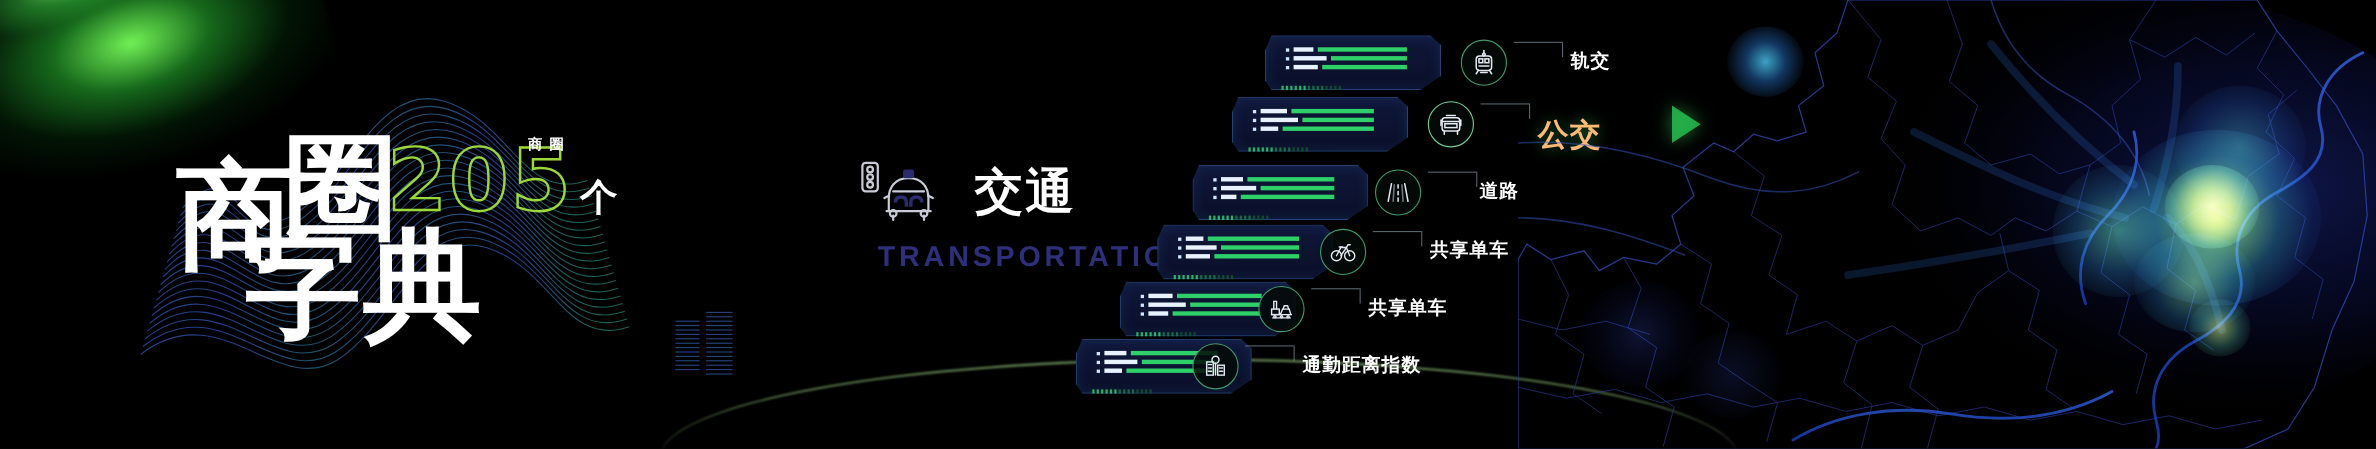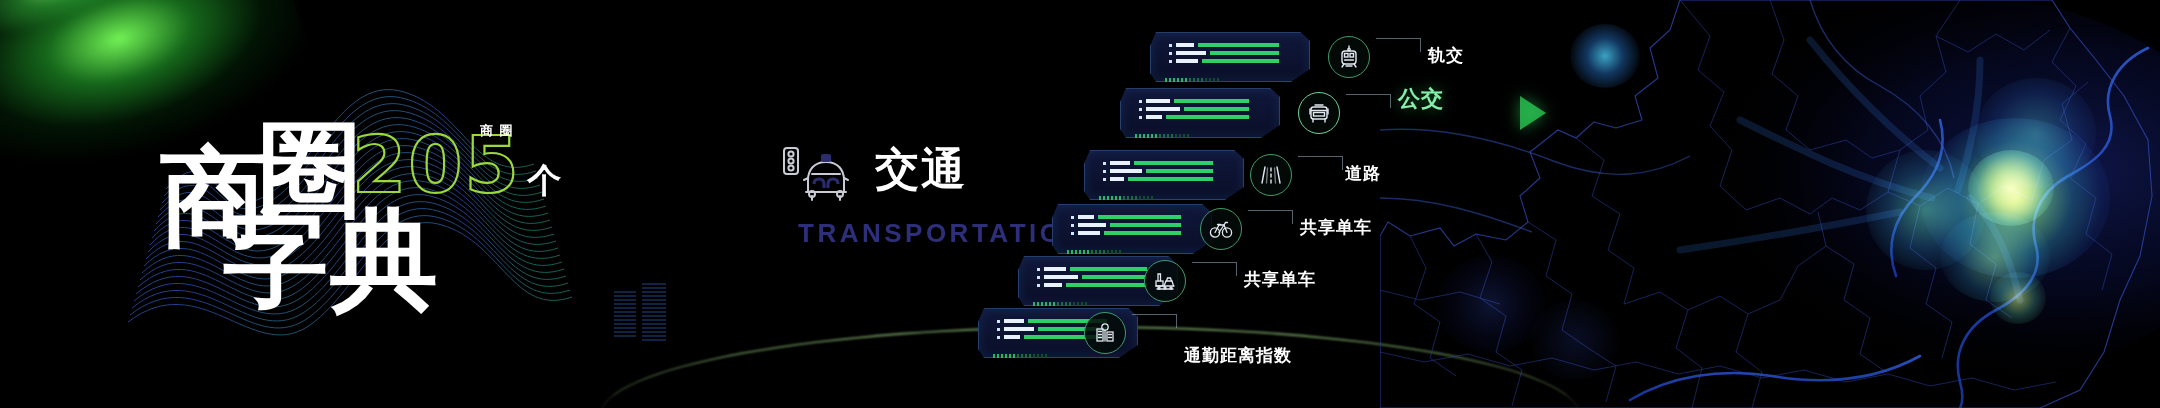--- a/index.html
+++ b/index.html
@@ -93,21 +93,21 @@
   #stat-218 { left:458px; top:198px; }
   #stat-20w { left:398px; top:278px; }
 
   .bars-deco {
     position:absolute; left:612px; top:282px; width:58px; height:64px;
     opacity:.85;
   }
 
   
   .category { position:absolute; left:780px; top:140px; width:280px; }
-  .cat-row { display:flex; align-items:flex-start; gap:3px; }
+  .cat-row { display:flex; align-items:flex-end; gap:14px; }
   .cat-cn {
     font-family:"DejaVu Sans",sans-serif; font-weight:bold;
     font-size:44px; color:#ffffff; letter-spacing:2px;
   }
   .cat-en {
     margin-top:14px; margin-left:18px;
     font-family:"Liberation Sans",sans-serif; font-weight:bold;
     font-size:26px; letter-spacing:3.5px; color:#2e2f7a;
   }
 
@@ -148,21 +148,21 @@
   .leader:after {
     content:""; position:absolute; right:-1px; top:0; width:1px; height:14px;
     background:rgba(170,200,215,.5);
   }
   .menu-label {
     position:absolute; top:16px;
     font-family:"DejaVu Sans",sans-serif; font-weight:bold;
     font-size:17px; color:#fff; letter-spacing:1px; white-space:nowrap;
   }
   .menu-item.active .menu-label {
-    font-size:22px; color:#86efac; top:0;
+    font-size:28px; color:#fdba74; top:20px;
     text-shadow:0 0 14px rgba(53,217,95,.5);
   }
   .menu-item.active .node { border-color:#6fcf9a; }
   .arrow-marker {
     position:absolute; width:0; height:0;
     border-top:17px solid transparent; border-bottom:17px solid transparent;
     border-left:26px solid rgba(40,190,80,.85);
     filter:drop-shadow(0 0 8px rgba(60,230,110,.6));
   }
 
@@ -606,21 +606,21 @@
           <rect x="5" y="9" width="6" height="12"></rect>
           <path d="M6.5,11.5 L9.5,11.5 M6.5,14.5 L9.5,14.5 M6.5,17.5 L9.5,17.5"></path>
           <rect x="15" y="12" width="6" height="9"></rect>
           <path d="M16.5,14.5 L19.5,14.5 M16.5,17.5 L19.5,17.5"></path>
           <circle cx="13" cy="7" r="3.2"></circle>
           <path d="M13,10.2 L13,21"></path>
         </g>
           </svg>
       </div>
       <div class="leader" style="left:154px; width:44px;"></div>
-      <div class="menu-label" style="left:206px;margin-top:24px;">通勤距离指数</div>
+      <div class="menu-label" style="left:206px;">通勤距离指数</div>
     </div>
   </div>
 
   <div class="map">
     <svg viewBox="0 0 780 408" preserveAspectRatio="none">
       <defs>
         <radialGradient id="base-glow" cx="72%" cy="45%" r="55%">
           <stop offset="0%" stop-color="#1b2a8a" stop-opacity=".55"></stop>
           <stop offset="55%" stop-color="#0d1350" stop-opacity=".35"></stop>
           <stop offset="100%" stop-color="#000" stop-opacity="0"></stop>

